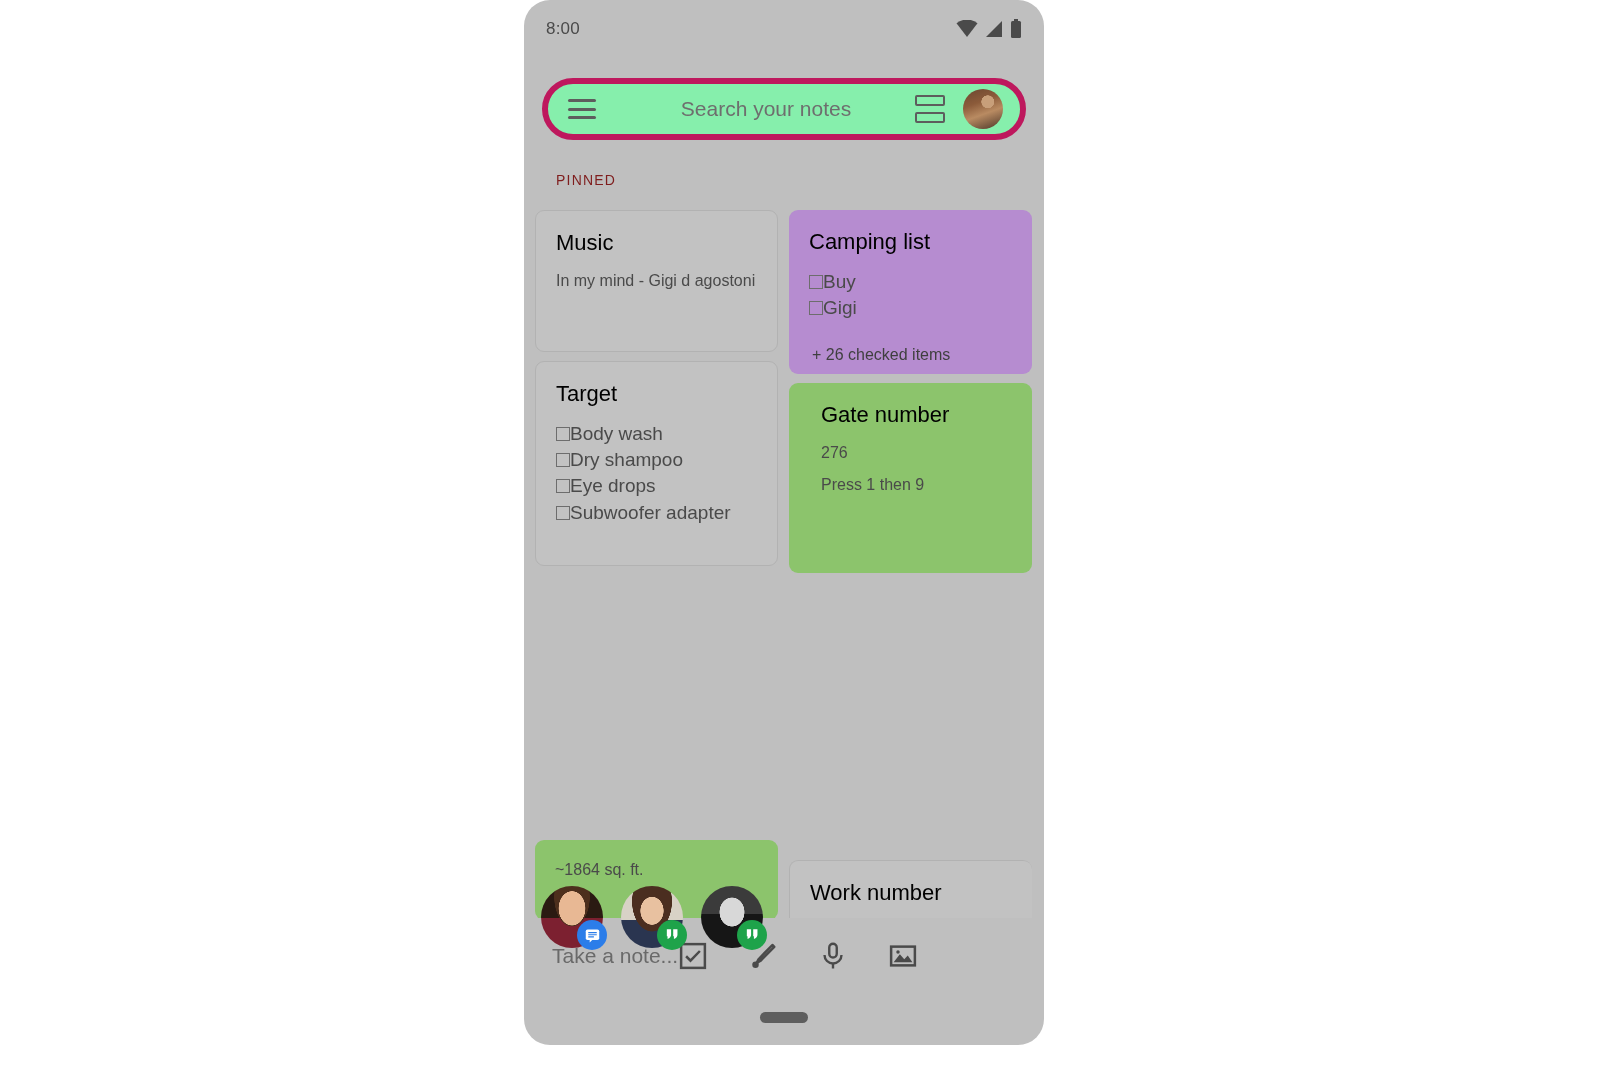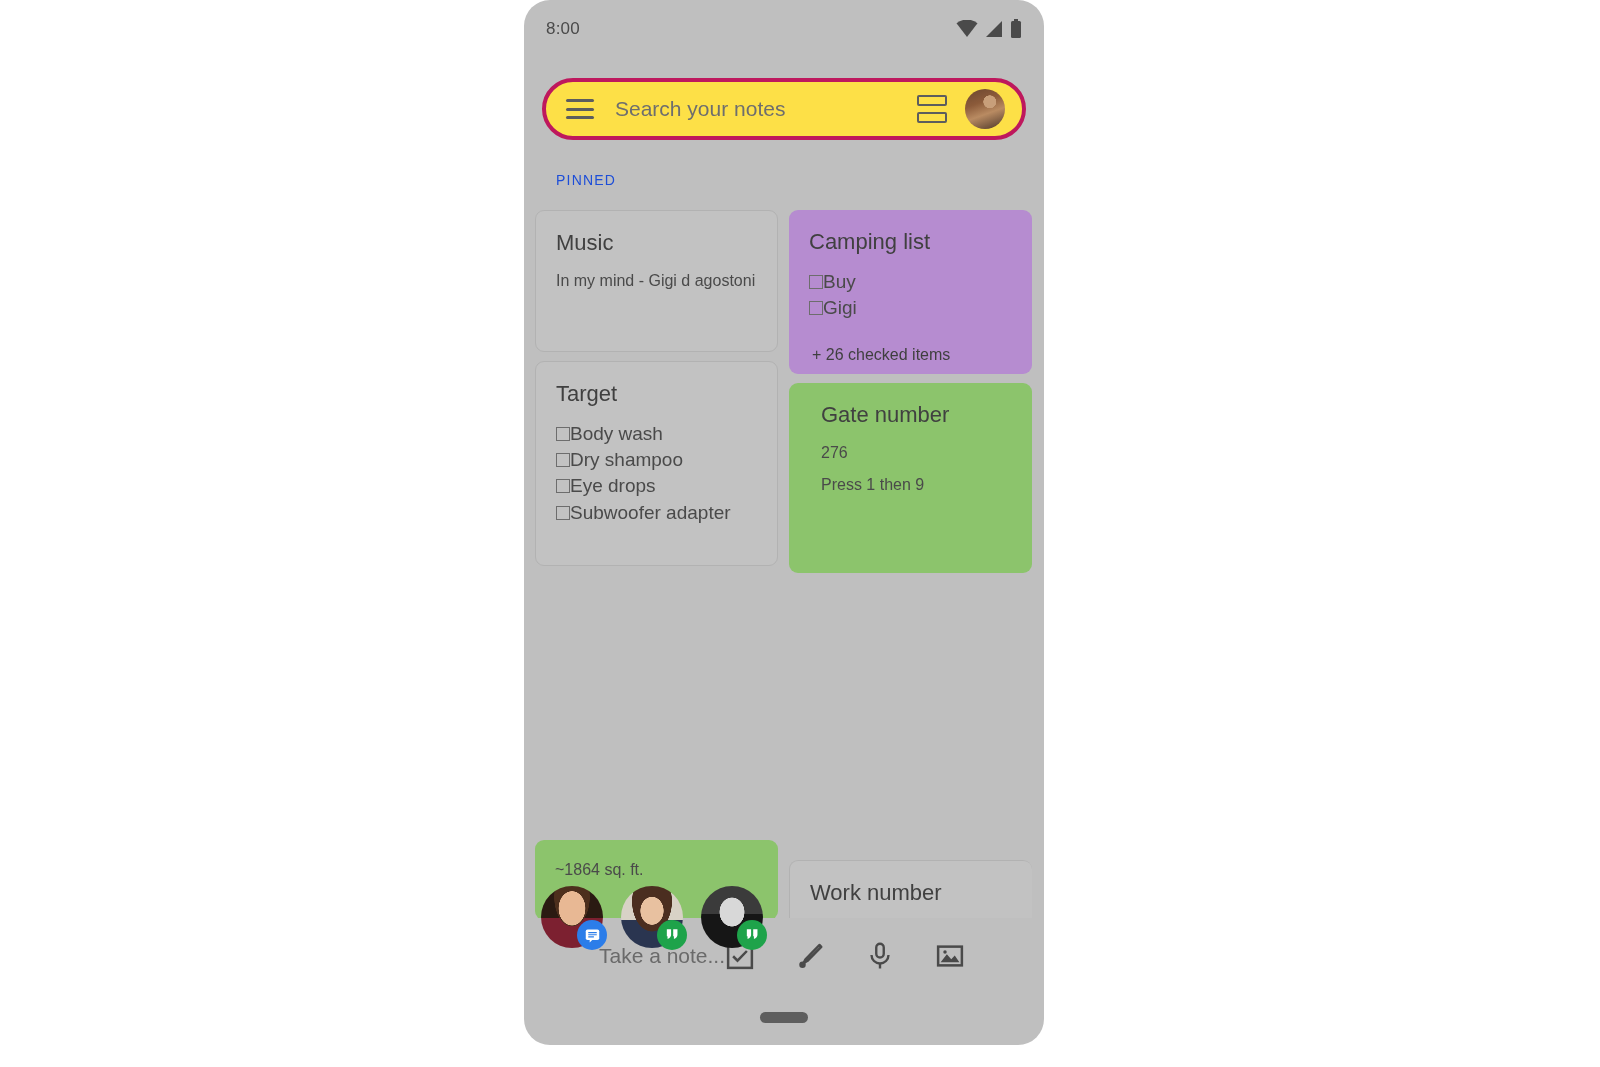--- a/index.html
+++ b/index.html
@@ -51,26 +51,27 @@
   }
   .sicon { display: block; }
 
   
   #search-bar {
     position: absolute;
     top: 78px;
     left: 18px;
     width: 484px;
     height: 62px;
-    background: #fde047;
-    border: 4px solid #be185d;
+    background: #86efac;
+    border: 6px solid #be185d;
     border-radius: 32px;
     display: flex;
     align-items: center;
     padding: 0 17px 0 20px;
+    text-align: center;
   }
   #hamburger-icon {
     width: 28px; height: 20px;
     display: flex; flex-direction: column; justify-content: space-between;
     flex: none;
   }
   #hamburger-icon span {
     display: block; height: 3px; background: #5d5d5d; border-radius: 2px;
   }
   #search-placeholder {
@@ -95,39 +96,39 @@
       linear-gradient(160deg, #6b4630 0%, #8c5b3a 35%, #b98b62 60%, #4a3427 100%);
     overflow: hidden;
   }
 
   
   #pinned-label {
     position: absolute;
     top: 172px; left: 32px;
     font-size: 14px;
     letter-spacing: 1.2px;
-    color: #1d4ed8;
+    color: #7f1d1d;
     font-weight: 500;
   }
 
   
   .note {
     position: absolute;
     border-radius: 9px;
     padding: 19px 20px 16px 20px;
     overflow: hidden;
   }
   .note.plain {
     background: #c2c2c2;
     border: 1px solid #b2b2b2;
   }
   .note-title {
     font-size: 22px;
     font-weight: 500;
-    color: #404040;
+    color: #000000;
     margin-bottom: 14px;
     white-space: nowrap;
   }
   .note-body {
     font-size: 16px;
     color: #4a4a4a;
     line-height: 1.35;
   }
   .check-row {
     display: flex;
@@ -163,21 +164,21 @@
 
   
   #notes-bottom-bar {
     position: absolute;
     left: 10px; right: 0;
     top: 918px;
     height: 76px;
     background: #bfbfbf;
     display: flex;
     align-items: center;
-    justify-content: center;
+    justify-content: flex-start;
     padding: 0 32px 0 18px;
   }
   #take-note-label {
     font-size: 21px;
     color: #6a6a6a;
   }
   #bottom-tools {
     display: flex;
     align-items: center;
     gap: 40px;

